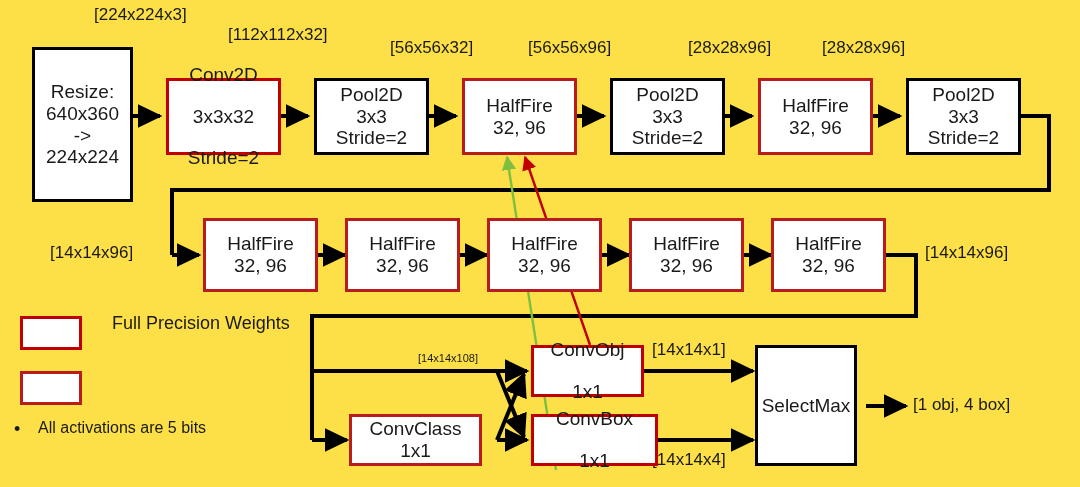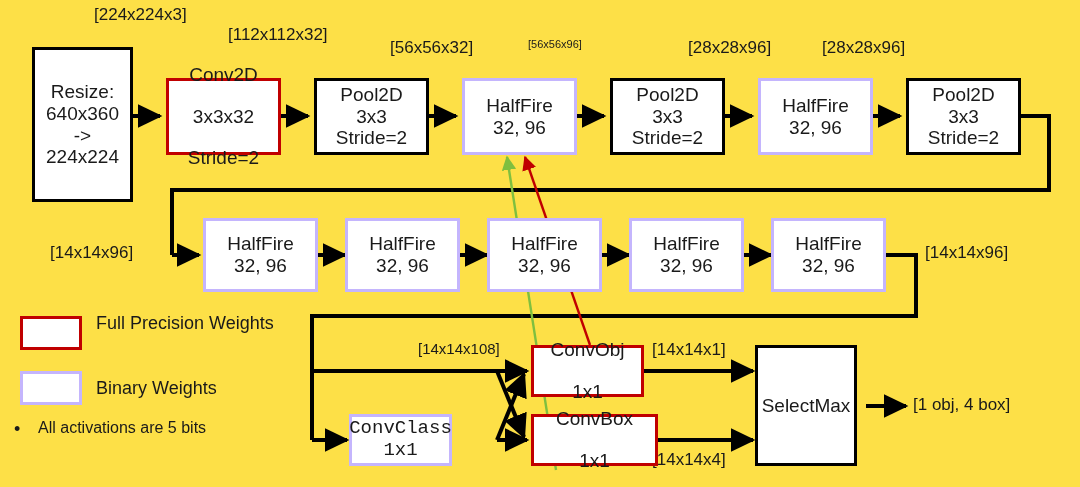--- a/index.html
+++ b/index.html
@@ -18,21 +18,21 @@
     display:flex; flex-direction:column;
     align-items:center; justify-content:center;
     text-align:center;
     color:#1a1a1a;
     line-height:1.14;
     white-space:nowrap;
   }
   .node .ln { display:block; }
   .black { border:3px solid #000000; }
   .red   { border:3px solid #c00000;gap:20px; }
-  .blue  { border:3px solid #c4b5fd; }
+  .blue  { border:3px solid #b91c1c; }
   .label {
     position:absolute;
     color:#1a1a1a;
     white-space:nowrap;
   }
   .legend-box { position:absolute; box-sizing:border-box; background:#fff; }
   .legend-text { position:absolute; color:#1a1a1a; line-height:1.15; white-space:nowrap; }
   .bullet-dot { position:absolute; color:#1a1a1a; }
 </style>
 </head>
@@ -86,21 +86,21 @@
       <line x1="866" y1="406" x2="906" y2="406" marker-end="url(#ah)"></line>
     </g>
 
     <line x1="556" y1="470" x2="507" y2="157" stroke="#7fbf3f" stroke-width="2.4" marker-end="url(#ahg)" fill="none"></line>
     <line x1="590" y1="345" x2="525" y2="157" stroke="#c00000" stroke-width="2.4" marker-end="url(#ahr)" fill="none"></line>
   </svg>
 
   <div class="label" style="left:94px; top:5px; font-size:17px;">[224x224x3]</div>
   <div class="label" style="left:228px; top:25px; font-size:17px;">[112x112x32]</div>
   <div class="label" style="left:390px; top:38px; font-size:17px;">[56x56x32]</div>
-  <div class="label" style="left:528px; top:38px; font-size:11px;">[56x56x96]</div>
+  <div class="label" style="left:528px; top:38px; font-size:17px;">[56x56x96]</div>
   <div class="label" style="left:688px; top:38px; font-size:17px;">[28x28x96]</div>
   <div class="label" style="left:822px; top:38px; font-size:17px;">[28x28x96]</div>
 
   <div class="node black" style="left:32px; top:35px; width:101px; height:155px; font-size:19px;margin-top:12px;">
     <span class="ln">Resize:</span>
     <span class="ln">640x360</span>
     <span class="ln">-&gt;</span>
     <span class="ln">224x224</span>
   </div>
 
@@ -155,54 +155,51 @@
   </div>
   <div class="node blue" style="left:629px; top:218px; width:115px; height:74px; font-size:19px;">
     <span class="ln">HalfFire</span>
     <span class="ln">32, 96</span>
   </div>
   <div class="node blue" style="left:771px; top:218px; width:115px; height:74px; font-size:19px;">
     <span class="ln">HalfFire</span>
     <span class="ln">32, 96</span>
   </div>
 
-  <div class="label" style="left:418px; top:340px; font-size:15px;">[14x14x108]</div>
+  <div class="label" style="left:418px; top:352px; font-size:11px;">[14x14x108]</div>
   <div class="label" style="left:652px; top:340px; font-size:17px;">[14x14x1]</div>
   <div class="label" style="left:652px; top:450px; font-size:17px;">[14x14x4]</div>
   <div class="label" style="left:913px; top:395px; font-size:17px;">[1 obj, 4 box]</div>
 
   <div class="node red" style="left:531px; top:345px; width:113px; height:52px; font-size:19px;">
     <span class="ln">ConvObj</span>
     <span class="ln">1x1</span>
   </div>
 
-  <div class="node blue" style="left:349px; top:414px; width:103px; height:52px; font-size:19px;font-family:Liberation Mono, monospace;">
+  <div class="node blue" style="left:349px; top:414px; width:133px; height:52px; font-size:19px;">
     <span class="ln">ConvClass</span>
     <span class="ln">1x1</span>
   </div>
 
   <div class="node red" style="left:531px; top:414px; width:127px; height:52px; font-size:19px;">
     <span class="ln">ConvBox</span>
     <span class="ln">1x1</span>
   </div>
 
   <div class="node black" style="left:755px; top:345px; width:102px; height:121px; font-size:19px;">
     <span class="ln">SelectMax</span>
   </div>
 
   <div class="legend-box red" style="left:20px; top:316px; width:62px; height:34px;"></div>
-  <div class="legend-text" style="left:96px; top:313px; font-size:18px;">
+  <div class="legend-text" style="left:112px; top:313px; font-size:18px;">
     <span class="ln">Full Precision</span>
     <span class="ln">Weights</span>
   </div>
 
   <div class="legend-box blue" style="left:20px; top:371px; width:62px; height:34px;"></div>
-  <div class="legend-text" style="left:96px; top:378px; font-size:18px;">
-    <span class="ln">Binary Weights</span>
-  </div>
 
   <div class="bullet-dot" style="left:14px; top:419px; font-size:18px;">•</div>
   <div class="legend-text" style="left:38px; top:419px; font-size:16px;">
     <span class="ln">All activations</span>
     <span class="ln">are 5 bits</span>
   </div>
 
 </div>
 
 </body></html>

